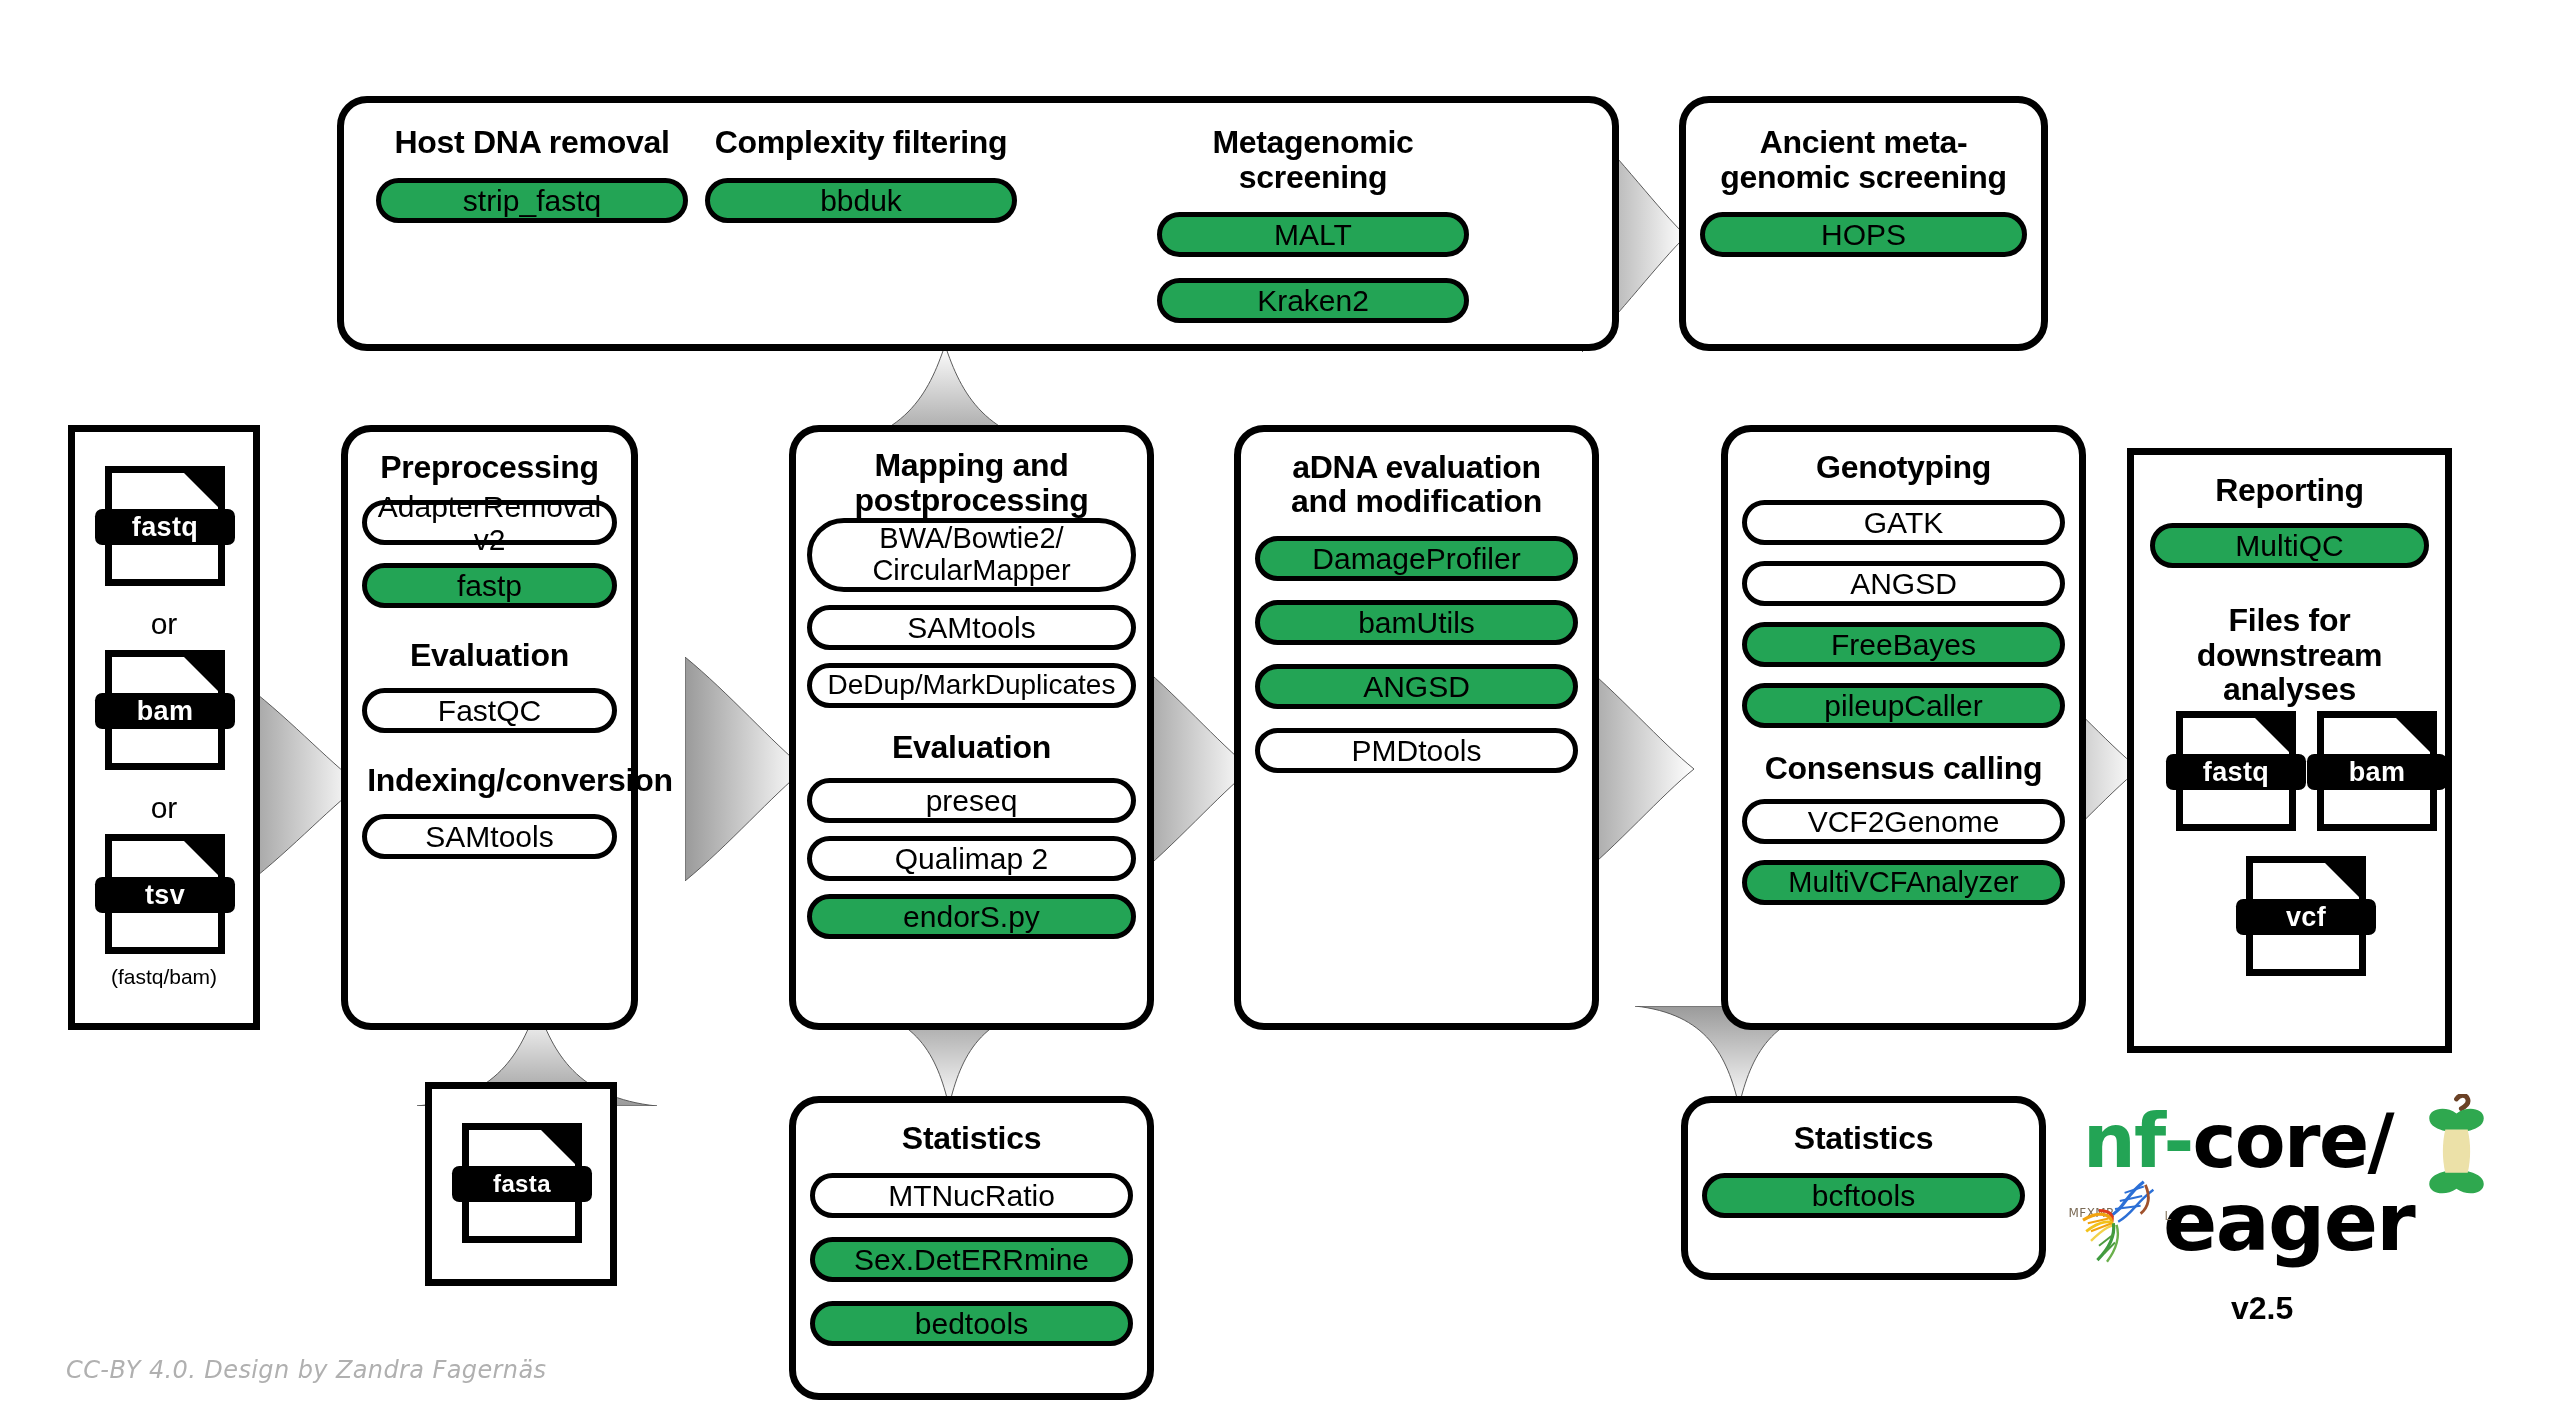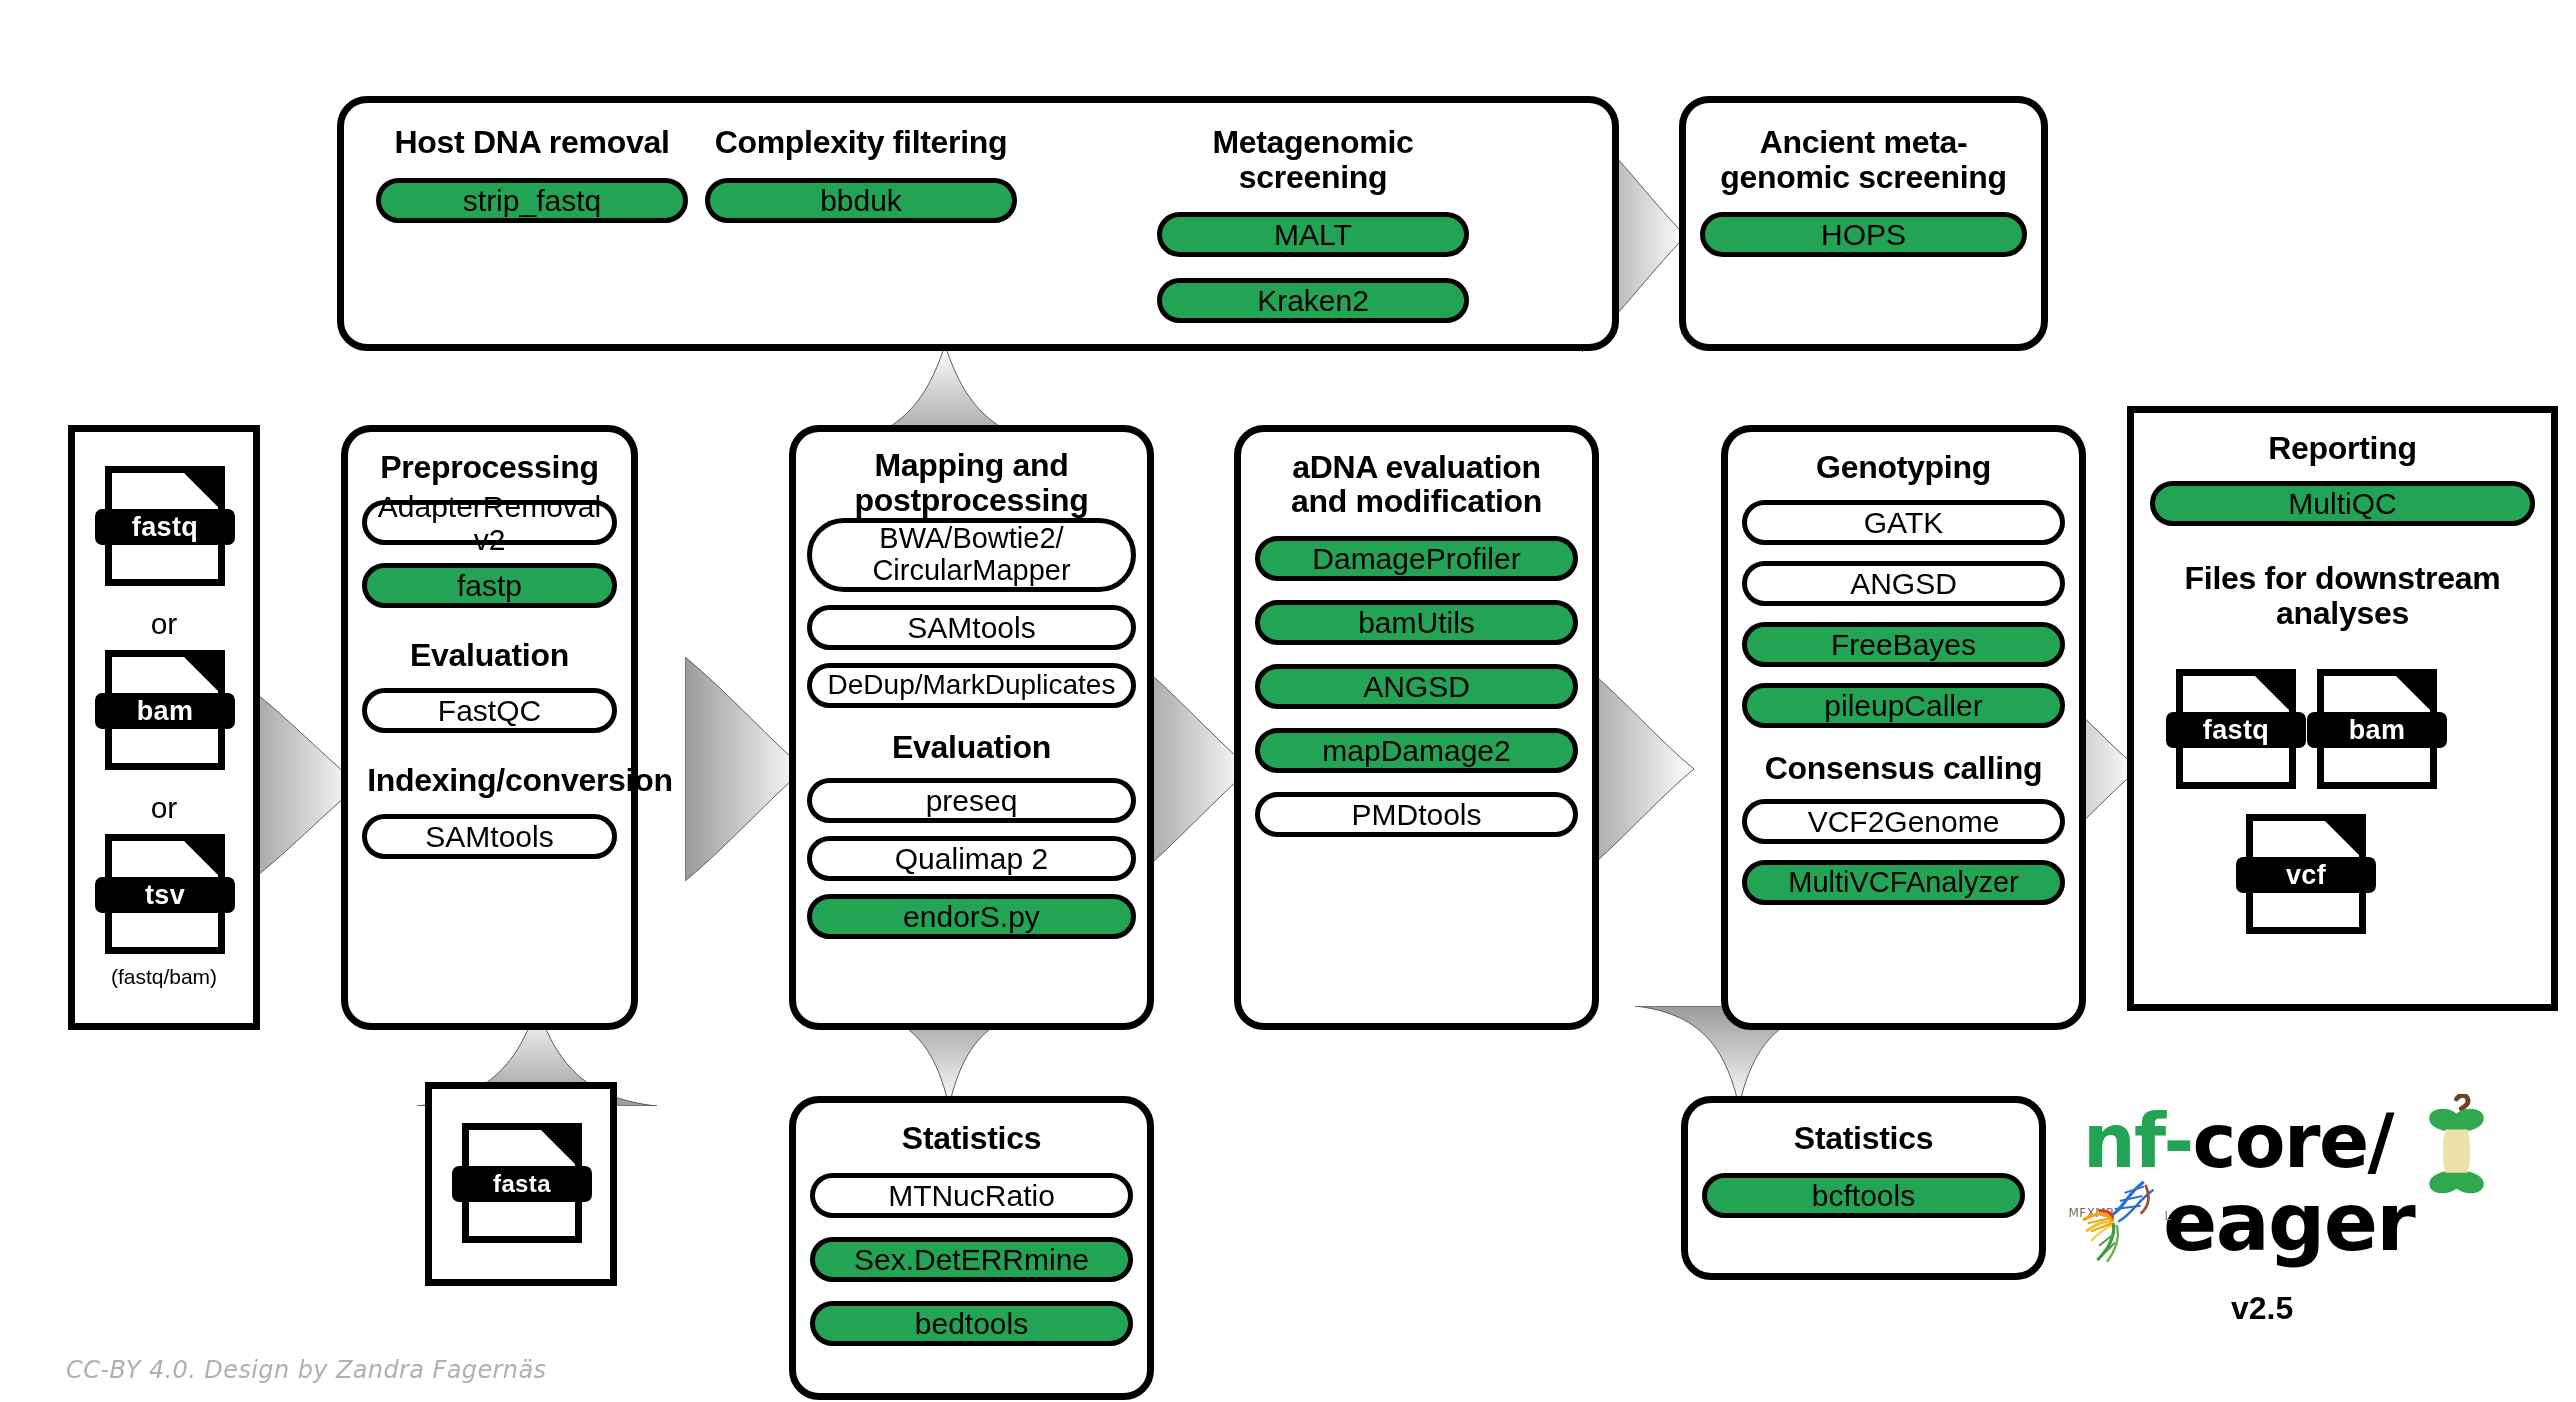--- a/index.html
+++ b/index.html
@@ -321,39 +321,38 @@
     </div>
   </div>
 
   <div class="box round" style="left:1234px;top:425px;width:365px;height:605px;">
     <div style="position:absolute;left:14.4px;right:14.4px;top:17.6px;">
       <div class="sect-title">aDNA evaluation
 and modification</div>
       <div class="pill green h1" style="margin-top:17.6px;">DamageProfiler</div>
       <div class="pill green h1" style="margin-top:19px;">bamUtils</div>
       <div class="pill green h1" style="margin-top:19px;">ANGSD</div>
-      <div class="pill green h1" style="margin-top:19px;">mapDamage2</div>
       <div class="pill h1" style="margin-top:19px;text-align:center;">PMDtools</div>
     </div>
   </div>
 
   <div class="box round" style="left:1721px;top:425px;width:365px;height:605px;">
     <div style="position:absolute;left:14.4px;right:14.4px;top:17.6px;">
       <div class="sect-title">Genotyping</div>
       <div class="pill h1" style="margin-top:16px;">GATK</div>
       <div class="pill h1" style="margin-top:16px;">ANGSD</div>
       <div class="pill green h1" style="margin-top:16px;">FreeBayes</div>
       <div class="pill green h1" style="margin-top:16px;">pileupCaller</div>
       <div class="sect-title" style="margin-top:22.4px;">Consensus calling</div>
       <div class="pill h1" style="margin-top:14.4px;">VCF2Genome</div>
       <div class="pill green h1" style="margin-top:16px;font-size:29px;">MultiVCFAnalyzer</div>
     </div>
   </div>
 
-  <div class="box sharp" style="left:2127px;top:406px;width:431px;height:605px;">
+  <div class="box sharp" style="left:2127px;top:448px;width:325px;height:605px;">
     <div style="position:absolute;left:16px;right:16px;top:17.6px;">
       <div class="sect-title">Reporting</div>
       <div class="pill green h1" style="margin-top:16px;">MultiQC</div>
       <div class="sect-title" style="margin-top:35px;">Files for downstream
 analyses</div>
     </div>
     <div class="fileicon" style="position:absolute;left:42px;top:256px;width:120px;height:120px;">
       <div class="sheet"></div>
         <div class="fold"></div>
       <div class="band">fastq</div>

